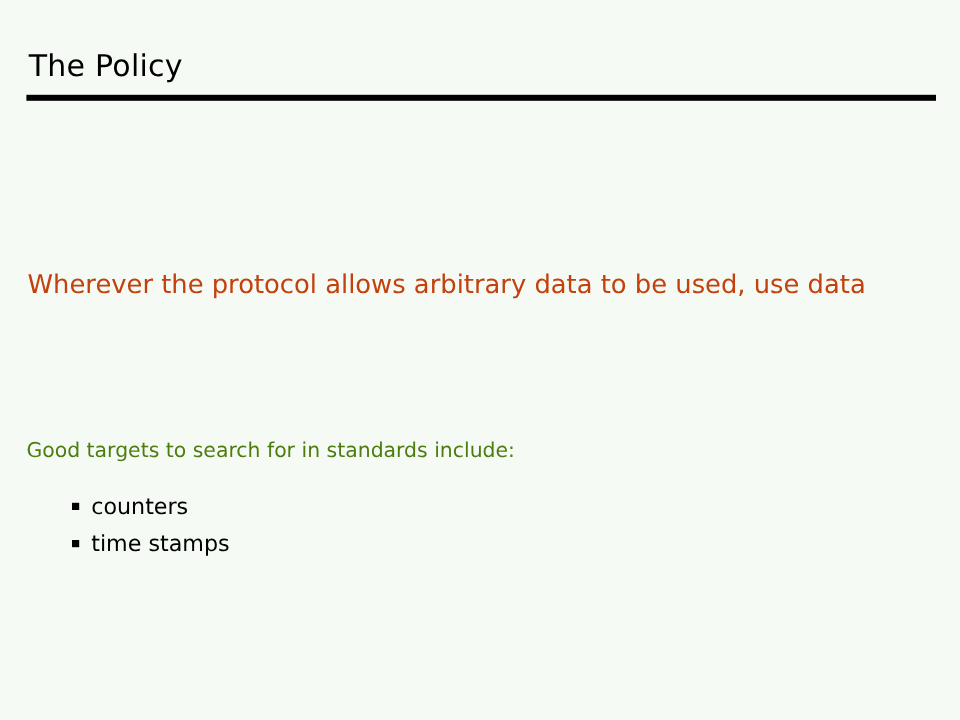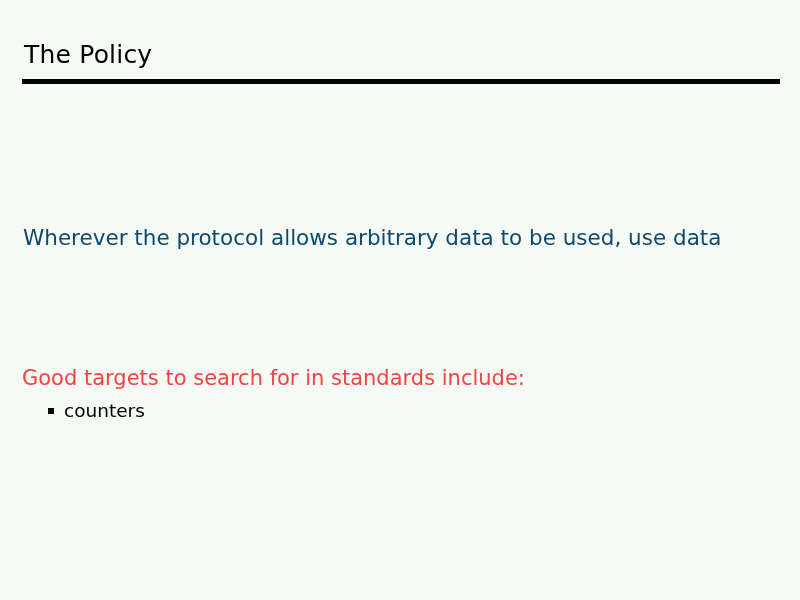--- a/index.html
+++ b/index.html
@@ -34,41 +34,41 @@
     top: 79px;
     width: 758px;
     height: 5px;
     background: #000000;
   }
   .statement {
     position: absolute;
     left: 23px;
     top: 220px;
     width: 752px;
-    color: #0c4a6e;
+    color: #c2410c;
     font-size: 21.5px;
     line-height: 36px;
   }
   .statement .line {
     display: block;
     white-space: nowrap;
   }
   .lead-in {
     position: absolute;
     left: 22px;
     top: 366px;
-    font-size: 21px;
-    color: #ef4444;
+    font-size: 17px;
+    color: #4d7c0f;
     white-space: nowrap;
   }
   .bullets {
     position: absolute;
     left: 44px;
     top: 392px;
-    margin: 4px;
+    margin: 16px;
     padding: 0;
     list-style: none;
   }
   .bullets li {
     display: flex;
     align-items: baseline;
     font-size: 18.5px;
     color: #000000;
     line-height: 30.5px;
     white-space: nowrap;
@@ -96,15 +96,19 @@
     <span class="line">Wherever the protocol allows arbitrary data to be used, use data</span>
   </div>
 
   <div class="lead-in">Good targets to search for in standards include:</div>
 
   <ul class="bullets">
     <li>
       <span class="marker"></span>
       <span>counters</span>
     </li>
+    <li>
+      <span class="marker"></span>
+      <span>time stamps</span>
+    </li>
   </ul>
 
 </div>
 
 </body></html>

